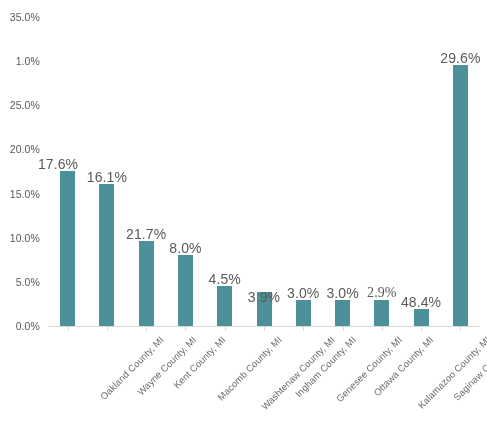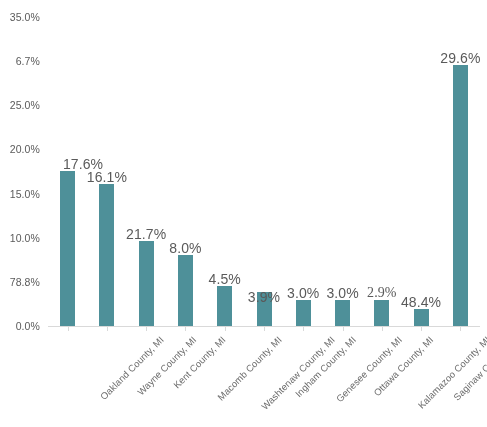--- a/index.html
+++ b/index.html
@@ -88,32 +88,32 @@
     letter-spacing: 0.1px;
   }
 </style>
 </head>
 <body>
 
 <div id="chart-root">
 
   <div id="y-axis-labels">
       <div class="y-tick-label" style="top: 17px;">35.0%</div>
-      <div class="y-tick-label" style="top: 61.1429px;">6.7%</div>
+      <div class="y-tick-label" style="top: 61.1429px;">1.0%</div>
       <div class="y-tick-label" style="top: 105.286px; margin-left: 28px;">25.0%</div>
       <div class="y-tick-label" style="top: 149.429px;">20.0%</div>
       <div class="y-tick-label" style="top: 193.571px;">15.0%</div>
       <div class="y-tick-label" style="top: 237.714px; margin-left: 12px;">10.0%</div>
-      <div class="y-tick-label" style="top: 281.857px;">78.8%</div>
+      <div class="y-tick-label" style="top: 281.857px;">5.0%</div>
       <div class="y-tick-label" style="top: 326px;">0.0%</div>
     </div>
 
   <div id="plot-area">
       <div class="bar" style="left: 12.1364px; height: 155.383px; background: rgb(78, 144, 153);"></div>
-      <div class="bar-value-label" style="left: 35px; top: 138.617px; color: rgb(90, 90, 90); text-align: center;">17.6%</div>
+      <div class="bar-value-label" style="left: 10px; top: 138.617px; color: rgb(90, 90, 90); text-align: center;">17.6%</div>
       <div class="bar" style="left: 51.4091px; height: 142.14px; background: rgb(78, 144, 153);"></div>
       <div class="bar-value-label" style="left: 58.9091px; top: 151.86px; color: rgb(90, 90, 90);">16.1%</div>
       <div class="bar" style="left: 90.6818px; height: 84.7543px; background: rgb(78, 144, 153);"></div>
       <div class="bar-value-label" style="left: 98.1818px; top: 209.246px; color: rgb(90, 90, 90);">21.7%</div>
       <div class="bar" style="left: 129.955px; height: 70.6286px; background: rgb(78, 144, 153);"></div>
       <div class="bar-value-label" style="left: 137.455px; top: 223.371px; color: rgb(90, 90, 90);">8.0%</div>
       <div class="bar" style="left: 169.227px; height: 39.7286px; background: rgb(78, 144, 153);"></div>
       <div class="bar-value-label" style="left: 176.727px; top: 254.271px; color: rgb(90, 90, 90);">4.5%</div>
       <div class="bar" style="left: 208.5px; height: 34.4314px; background: rgb(78, 144, 153);"></div>
       <div class="bar-value-label" style="left: 216px; top: 272px; color: rgb(90, 90, 90);">3.9%</div>

